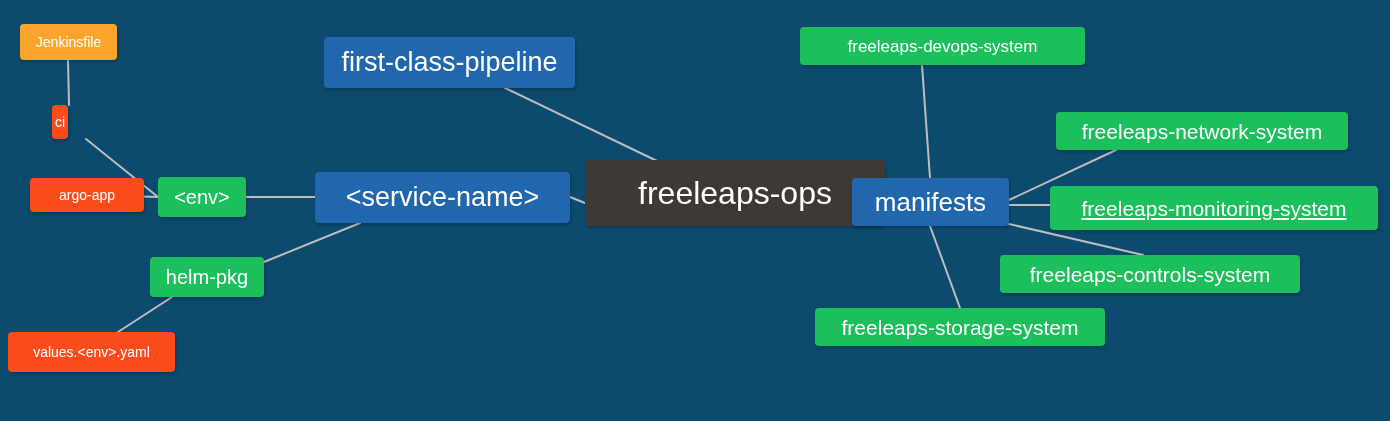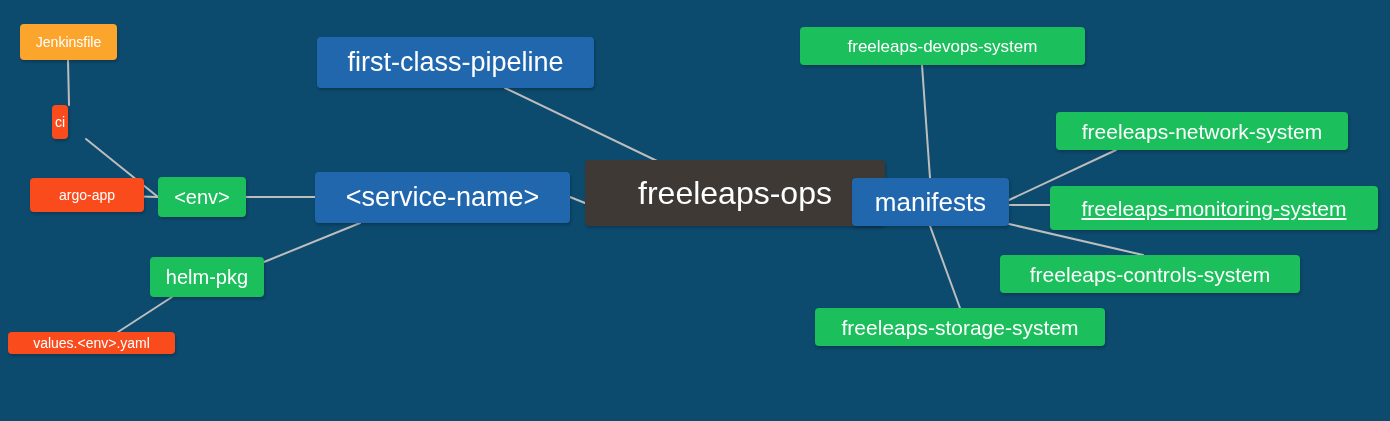--- a/index.html
+++ b/index.html
@@ -81,24 +81,24 @@
       </div>
       <div class="node c-red" style="left: 30px; top: 178px; width: 114px; height: 34px;">
         <span class="node-label" style="font-size: 14px;">argo-app</span>
       </div>
       <div class="node c-green" style="left: 158px; top: 177px; width: 88px; height: 40px;">
         <span class="node-label" style="font-size: 20px;">&lt;env&gt;</span>
       </div>
       <div class="node c-green" style="left: 150px; top: 257px; width: 114px; height: 40px;">
         <span class="node-label" style="font-size: 20px;">helm-pkg</span>
       </div>
-      <div class="node c-red" style="left: 8px; top: 332px; width: 167px; height: 22px;">
+      <div class="node c-red" style="left: 8px; top: 332px; width: 167px; height: 40px;">
         <span class="node-label" style="font-size: 14px;">values.&lt;env&gt;.yaml</span>
       </div>
-      <div class="node c-blue" style="left: 317px; top: 37px; width: 277px; height: 51px;">
+      <div class="node c-blue" style="left: 324px; top: 37px; width: 251px; height: 51px;">
         <span class="node-label" style="font-size: 27px;">first-class-pipeline</span>
       </div>
       <div class="node c-blue" style="left: 315px; top: 172px; width: 255px; height: 51px;">
         <span class="node-label" style="font-size: 27px;">&lt;service-name&gt;</span>
       </div>
       <div class="node c-root" style="left: 585px; top: 160px; width: 300px; height: 66px; text-align: center;">
         <span class="node-label" style="font-size: 32px;">freeleaps-ops</span>
       </div>
       <div class="node c-blue" style="left: 852px; top: 178px; width: 157px; height: 48px;">
         <span class="node-label" style="font-size: 26px;">manifests</span>

